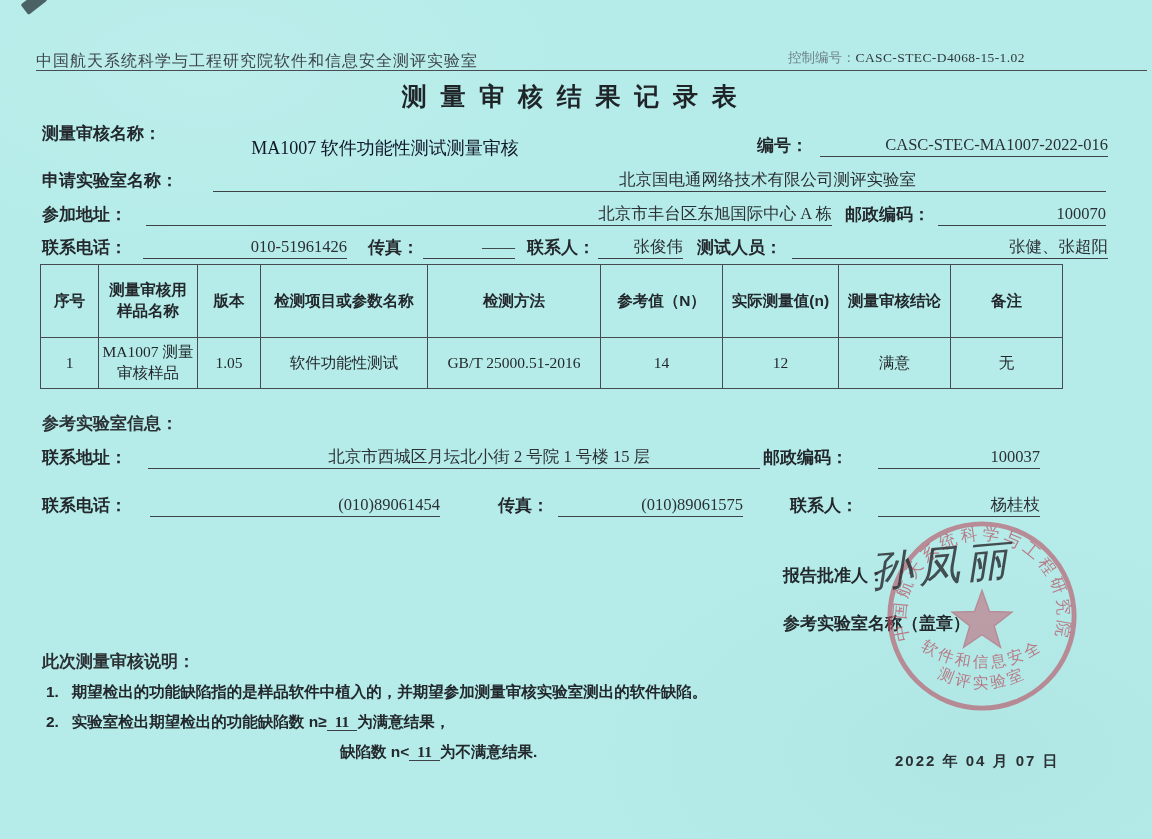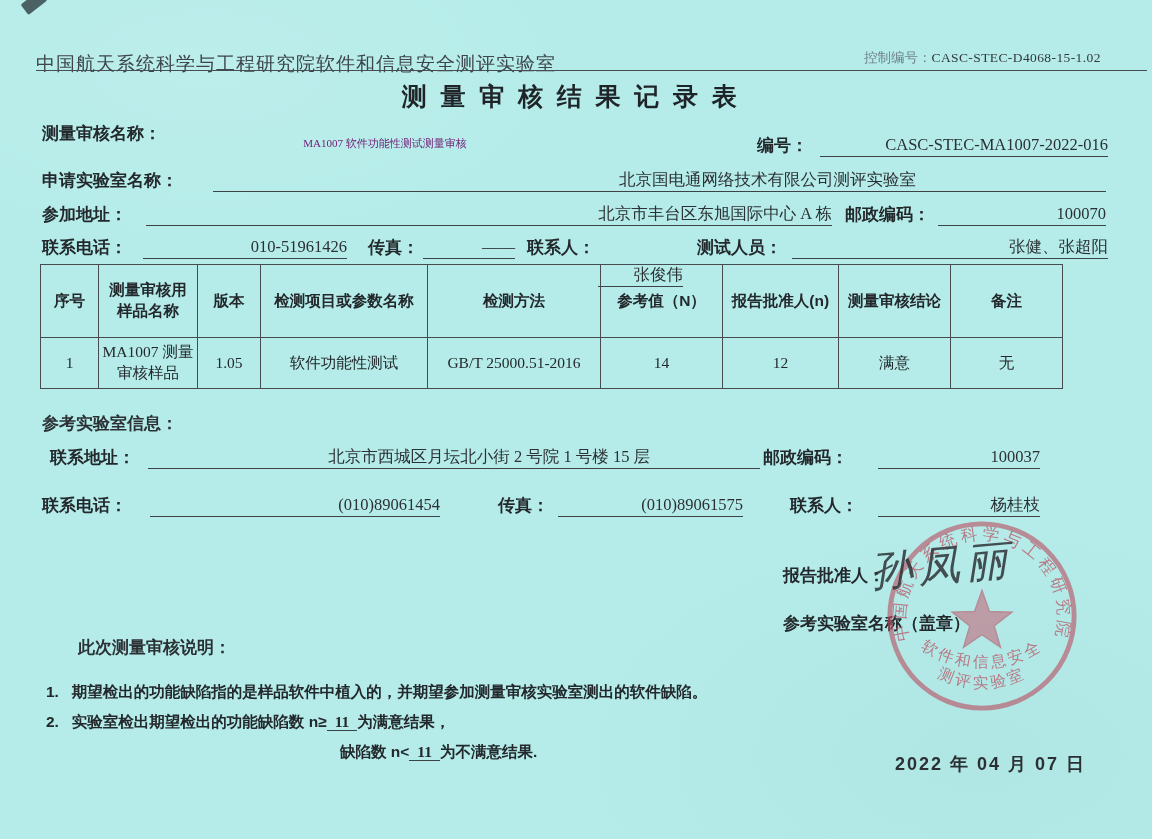--- a/index.html
+++ b/index.html
@@ -6,54 +6,54 @@
   body{
     width:1152px;height:839px;position:relative;overflow:hidden;
     background:#b5ece9;
     background-image:radial-gradient(ellipse 600px 300px at 18% 8%, rgba(255,255,255,.10), rgba(255,255,255,0) 60%),
                      radial-gradient(ellipse 700px 400px at 85% 90%, rgba(90,140,140,.06), rgba(0,0,0,0) 60%);
     font-family:"Liberation Serif", serif;
     color:#2b3034;
   }
   .abs{position:absolute;white-space:nowrap;}
   .label{font-weight:bold;font-size:17px;color:#23282c;font-family:"Liberation Sans", sans-serif;}
-  .value{font-size:11px;color:#701a75;}
+  .value{font-size:18px;color:#0f172a;}
   .uline{position:absolute;border-bottom:1.6px solid #3c4246;text-align:right;height:22px;white-space:nowrap;}
   .uline > span{display:block;width:100%;font-size:16.5px;line-height:22px;}
   .corner-mark{position:absolute;left:22px;top:-4px;width:24px;height:13px;background:#2f3e42;transform:rotate(-38deg);border-radius:2px;opacity:.8;}
-  .org{font-size:19px;color:#3d464b;letter-spacing:1px;font-family:"Liberation Sans", sans-serif;}
+  .org{font-size:16px;color:#3d464b;letter-spacing:1px;font-family:"Liberation Sans", sans-serif;}
   .rule{position:absolute;left:36px;right:5px;top:70px;border-top:1.6px solid #474d50;}
   .ctrl-label{font-size:13.5px;color:#6f8289;}
   .ctrl-value{font-size:13.5px;color:#32383c;letter-spacing:.4px;}
   .title{left:0;top:80px;width:100%;text-align:center;font-size:25px;font-weight:bold;letter-spacing:.55em;color:#1f2428;font-family:"Liberation Sans", sans-serif;}
   table.grid{position:absolute;left:40px;top:264px;width:1022px;border-collapse:collapse;table-layout:fixed;padding-left:12px;}
   table.grid th,table.grid td{
     border:1.6px solid #464c50;text-align:center;vertical-align:middle;
     white-space:pre-line;padding:2px 3px;color:#23282c;
   }
   table.grid th{height:68px;font-size:15.5px;font-weight:bold;font-family:"Liberation Sans", sans-serif;}
   table.grid td{height:46px;font-size:15.5px;}
   .sec-title{font-weight:bold;font-size:17px;font-family:"Liberation Sans", sans-serif;text-align:right;}
   .note{font-size:15.5px;font-weight:bold;font-family:"Liberation Sans", sans-serif;color:#23282c;}
   .nval{border-bottom:1.6px solid #3c4246;padding:0 8px;font-family:"Liberation Serif", serif;}
-  .date{font-size:18px;font-weight:bold;letter-spacing:2px;font-family:"Liberation Sans", sans-serif;}
+  .date{font-size:15px;font-weight:bold;letter-spacing:2px;font-family:"Liberation Sans", sans-serif;}
   .stamp-wrap{position:absolute;left:884px;top:518px;width:196px;height:196px;}
   .signature{
     position:absolute;left:870px;top:538px;font-size:42px;color:#2e3236;
     transform:rotate(-5deg);font-style:italic;letter-spacing:6px;opacity:.85;
     font-family:"DejaVu Serif", serif;
   }
 </style>
 </head>
 <body>
 
 <div class="corner-mark"></div>
 
 <div class="abs org" style="left:36px;top:51px;">中国航天系统科学与工程研究院软件和信息安全测评实验室</div>
-<div class="abs" style="left:864px;top:48px;font-family:Liberation Serif, serif;">
+<div class="abs" style="left:788px;top:48px;font-family:Liberation Serif, serif;">
   <span class="ctrl-label">控制编号：</span><span class="ctrl-value">CASC-STEC-D4068-15-1.02</span>
 </div>
 <div class="rule"></div>
 
 <div class="abs title">测量审核结果记录表</div>
 
 <div class="abs label" style="left:42px;top:122px;">测量审核名称：</div>
 <div class="abs value" style="left:215px;top:136px;width:340px;text-align:center;">MA1007 软件功能性测试测量审核</div>
 <div class="abs label" style="left:757px;top:134px;">编号：</div>
 <div class="uline" style="left:820px;top:134px;width:288px;">
@@ -76,21 +76,21 @@
 
 <div class="abs label" style="left:42px;top:236px;">联系电话：</div>
 <div class="uline" style="left:143px;top:236px;width:204px;">
   <span>010-51961426</span>
 </div>
 <div class="abs label" style="left:368px;top:236px;">传真：</div>
 <div class="uline" style="left:423px;top:236px;width:92px;">
   <span>——</span>
 </div>
 <div class="abs label" style="left:527px;top:236px;">联系人：</div>
-<div class="uline" style="left:598px;top:236px;width:85px;margin-top:28px;">
+<div class="uline" style="left:598px;top:236px;width:85px;">
   <span>张俊伟</span>
 </div>
 <div class="abs label" style="left:697px;top:236px;">测试人员：</div>
 <div class="uline" style="left:792px;top:236px;width:316px;">
   <span>张健、张超阳</span>
 </div>
 
 <table class="grid">
   <colgroup>
     <col style="width:58px">
@@ -105,21 +105,21 @@
   </colgroup>
   <thead>
     <tr>
       <th>序号</th>
       <th>测量审核用
 样品名称</th>
       <th>版本</th>
       <th>检测项目或参数名称</th>
       <th>检测方法</th>
       <th>参考值（N）</th>
-      <th>报告批准人(n)</th>
+      <th>实际测量值(n)</th>
       <th>测量审核结论</th>
       <th>备注</th>
     </tr>
   </thead>
   <tbody>
     <tr>
       <td>1</td>
       <td>MA1007 测量
 审核样品</td>
       <td>1.05</td>
@@ -128,21 +128,21 @@
       <td>14</td>
       <td>12</td>
       <td>满意</td>
       <td>无</td>
     </tr>
   </tbody>
 </table>
 
 <div class="abs sec-title" style="left:42px;top:412px;">参考实验室信息：</div>
 
-<div class="abs label" style="left:42px;top:446px;margin-left:8px;">联系地址：</div>
+<div class="abs label" style="left:42px;top:446px;">联系地址：</div>
 <div class="uline" style="left:148px;top:446px;width:612px;">
   <span style="padding-right:110px;box-sizing:border-box;">北京市西城区月坛北小街 2 号院 1 号楼 15 层</span>
 </div>
 <div class="abs label" style="left:763px;top:446px;">邮政编码：</div>
 <div class="uline" style="left:878px;top:446px;width:162px;">
   <span>100037</span>
 </div>
 
 <div class="abs label" style="left:42px;top:494px;">联系电话：</div>
 <div class="uline" style="left:150px;top:494px;width:290px;">
@@ -176,21 +176,21 @@
       <textPath href="#arcMid" startOffset="50%" text-anchor="middle">软件和信息安全</textPath>
     </text>
     <text font-size="16" fill="#b95062" opacity="0.72" letter-spacing="3" font-family="Liberation Serif, serif">
       <textPath href="#arcBot" startOffset="50%" text-anchor="middle">测评实验室</textPath>
     </text>
   </svg>
 </div>
 
 <div class="signature">孙凤丽</div>
 
-<div class="abs sec-title" style="left:42px;top:636px;margin-left:36px;">此次测量审核说明：</div>
+<div class="abs sec-title" style="left:42px;top:650px;">此次测量审核说明：</div>
 <div class="abs note" style="left:46px;top:682px;">
   <span>1.</span>&nbsp;&nbsp;&nbsp;<span>期望检出的功能缺陷指的是样品软件中植入的，并期望参加测量审核实验室测出的软件缺陷。</span>
 </div>
 <div class="abs note" style="left:46px;top:712px;">
   <span>2.</span>&nbsp;&nbsp;&nbsp;<span>实验室检出期望检出的功能缺陷数 n≥</span><span class="nval">11</span><span>为满意结果，</span>
 </div>
 <div class="abs note" style="left:340px;top:742px;">
   <span>缺陷数 n&lt;</span><span class="nval">11</span><span>为不满意结果.</span>
 </div>
 

